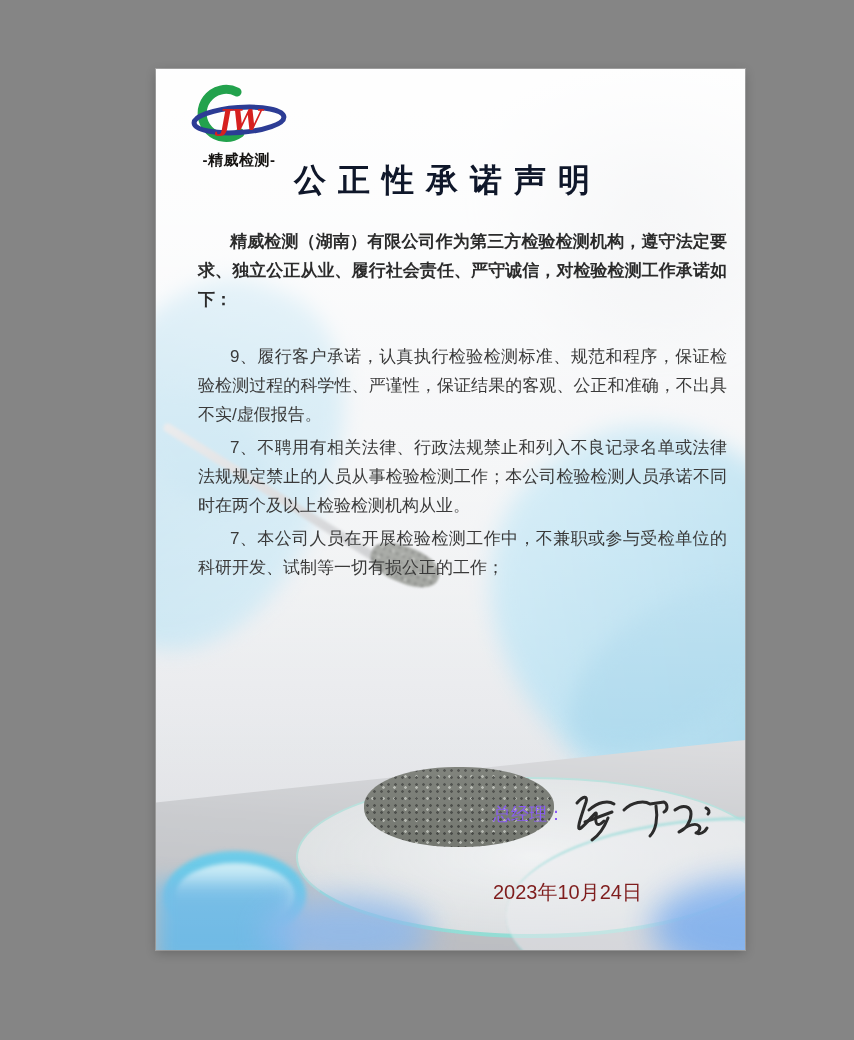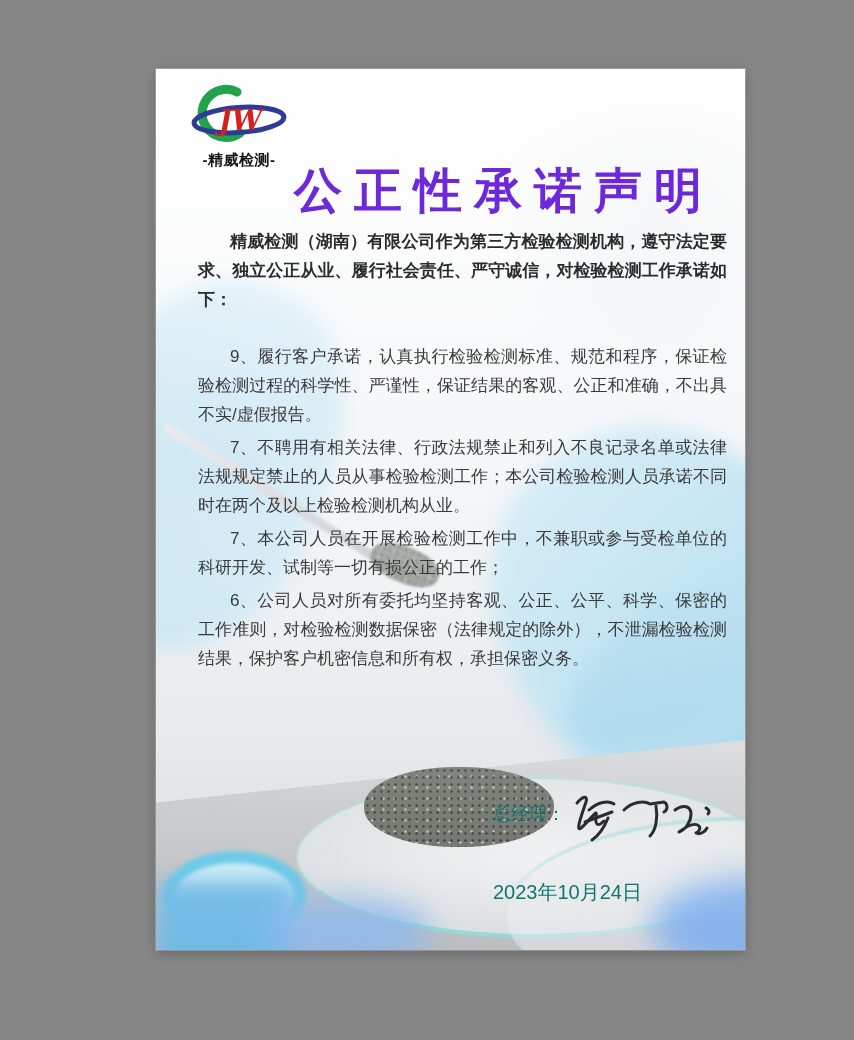--- a/index.html
+++ b/index.html
@@ -57,30 +57,30 @@
   .ph-veil{inset:0;background:linear-gradient(180deg,
     rgba(255,255,255,.95) 0%,rgba(255,255,255,.82) 18%,rgba(255,255,255,.58) 38%,
     rgba(255,255,255,.45) 56%,rgba(255,255,255,.30) 74%,rgba(255,255,255,.10) 100%);}
   
   .content{position:absolute;inset:0;z-index:2;padding-left:36px;}
   .logo-block{position:absolute;left:26px;top:15px;width:114px;text-align:center;}
   .brand{font-size:15px;font-weight:700;color:#161412;letter-spacing:.5px;margin-top:1px;white-space:nowrap;}
   .doc-title{
     position:absolute;left:138px;top:90px;
     font-family:"DejaVu Serif","Liberation Serif",serif;
-    font-size:48px;font-weight:700;letter-spacing:12px;color:#6d28d9;white-space:nowrap;
+    font-size:32px;font-weight:700;letter-spacing:12px;color:#0f172a;white-space:nowrap;
   }
   .body-text{position:absolute;left:42px;right:18px;top:158px;}
   .body-text p{margin:0 0 4px 0;font-size:17px;line-height:29px;text-indent:32px;
     text-align:justify;color:#3a3a3a;}
   .body-text p.intro{font-weight:700;color:#2b2b2b;margin-bottom:28px;}
   .sig-row{position:absolute;left:337px;top:732px;display:flex;align-items:flex-start;}
-  .sig-label{font-size:18px;color:#0f766e;line-height:26px;white-space:nowrap;}
+  .sig-label{font-size:18px;color:#8b5cf6;line-height:26px;white-space:nowrap;}
   .sig-svg{margin-left:2px;margin-top:-14px;}
-  .date-line{position:absolute;left:337px;top:810px;font-size:20px;color:#0f766e;white-space:nowrap;text-align:center;}
+  .date-line{position:absolute;left:337px;top:810px;font-size:20px;color:#7f1d1d;white-space:nowrap;text-align:center;}
 </style>
 </head>
 <body>
 
 <div class="stage">
   <div class="page">
 
     <div class="photo">
       <div class="ph-base"></div>
       <div class="ph-grayblur"></div>
@@ -112,21 +112,20 @@
         <div class="brand">-精威检测-</div>
       </div>
 
       <div class="doc-title">公正性承诺声明</div>
 
       <div class="body-text">
         <p class="intro">精威检测（湖南）有限公司作为第三方检验检测机构，遵守法定要求、独立公正从业、履行社会责任、严守诚信，对检验检测工作承诺如下：</p>
         <p class="item">9、履行客户承诺，认真执行检验检测标准、规范和程序，保证检验检测过程的科学性、严谨性，保证结果的客观、公正和准确，不出具不实/虚假报告。</p>
         <p class="item">7、不聘用有相关法律、行政法规禁止和列入不良记录名单或法律法规规定禁止的人员从事检验检测工作；本公司检验检测人员承诺不同时在两个及以上检验检测机构从业。</p>
         <p class="item">7、本公司人员在开展检验检测工作中，不兼职或参与受检单位的科研开发、试制等一切有损公正的工作；</p>
-        <p class="item">6、公司人员对所有委托均坚持客观、公正、公平、科学、保密的工作准则，对检验检测数据保密（法律规定的除外），不泄漏检验检测结果，保护客户机密信息和所有权，承担保密义务。</p>
       </div>
 
       <div class="sig-row">
         <span class="sig-label">总经理：</span>
         <svg class="sig-svg" width="150" height="62" viewBox="0 0 150 62">
           <g fill="none" stroke="#2c2c2c" stroke-width="3" stroke-linecap="round" stroke-linejoin="round">
             <path d="M10 16 C16 9 21 8 19 15 C15 27 8 46 14 41 C24 33 31 19 29 30 C28 38 31 40 37 34"></path>
             <path d="M22 23 C31 15 41 13 47 17"></path>
             <path d="M18 35 L45 25"></path>
             <path d="M41 31 C37 41 31 49 25 53"></path>

